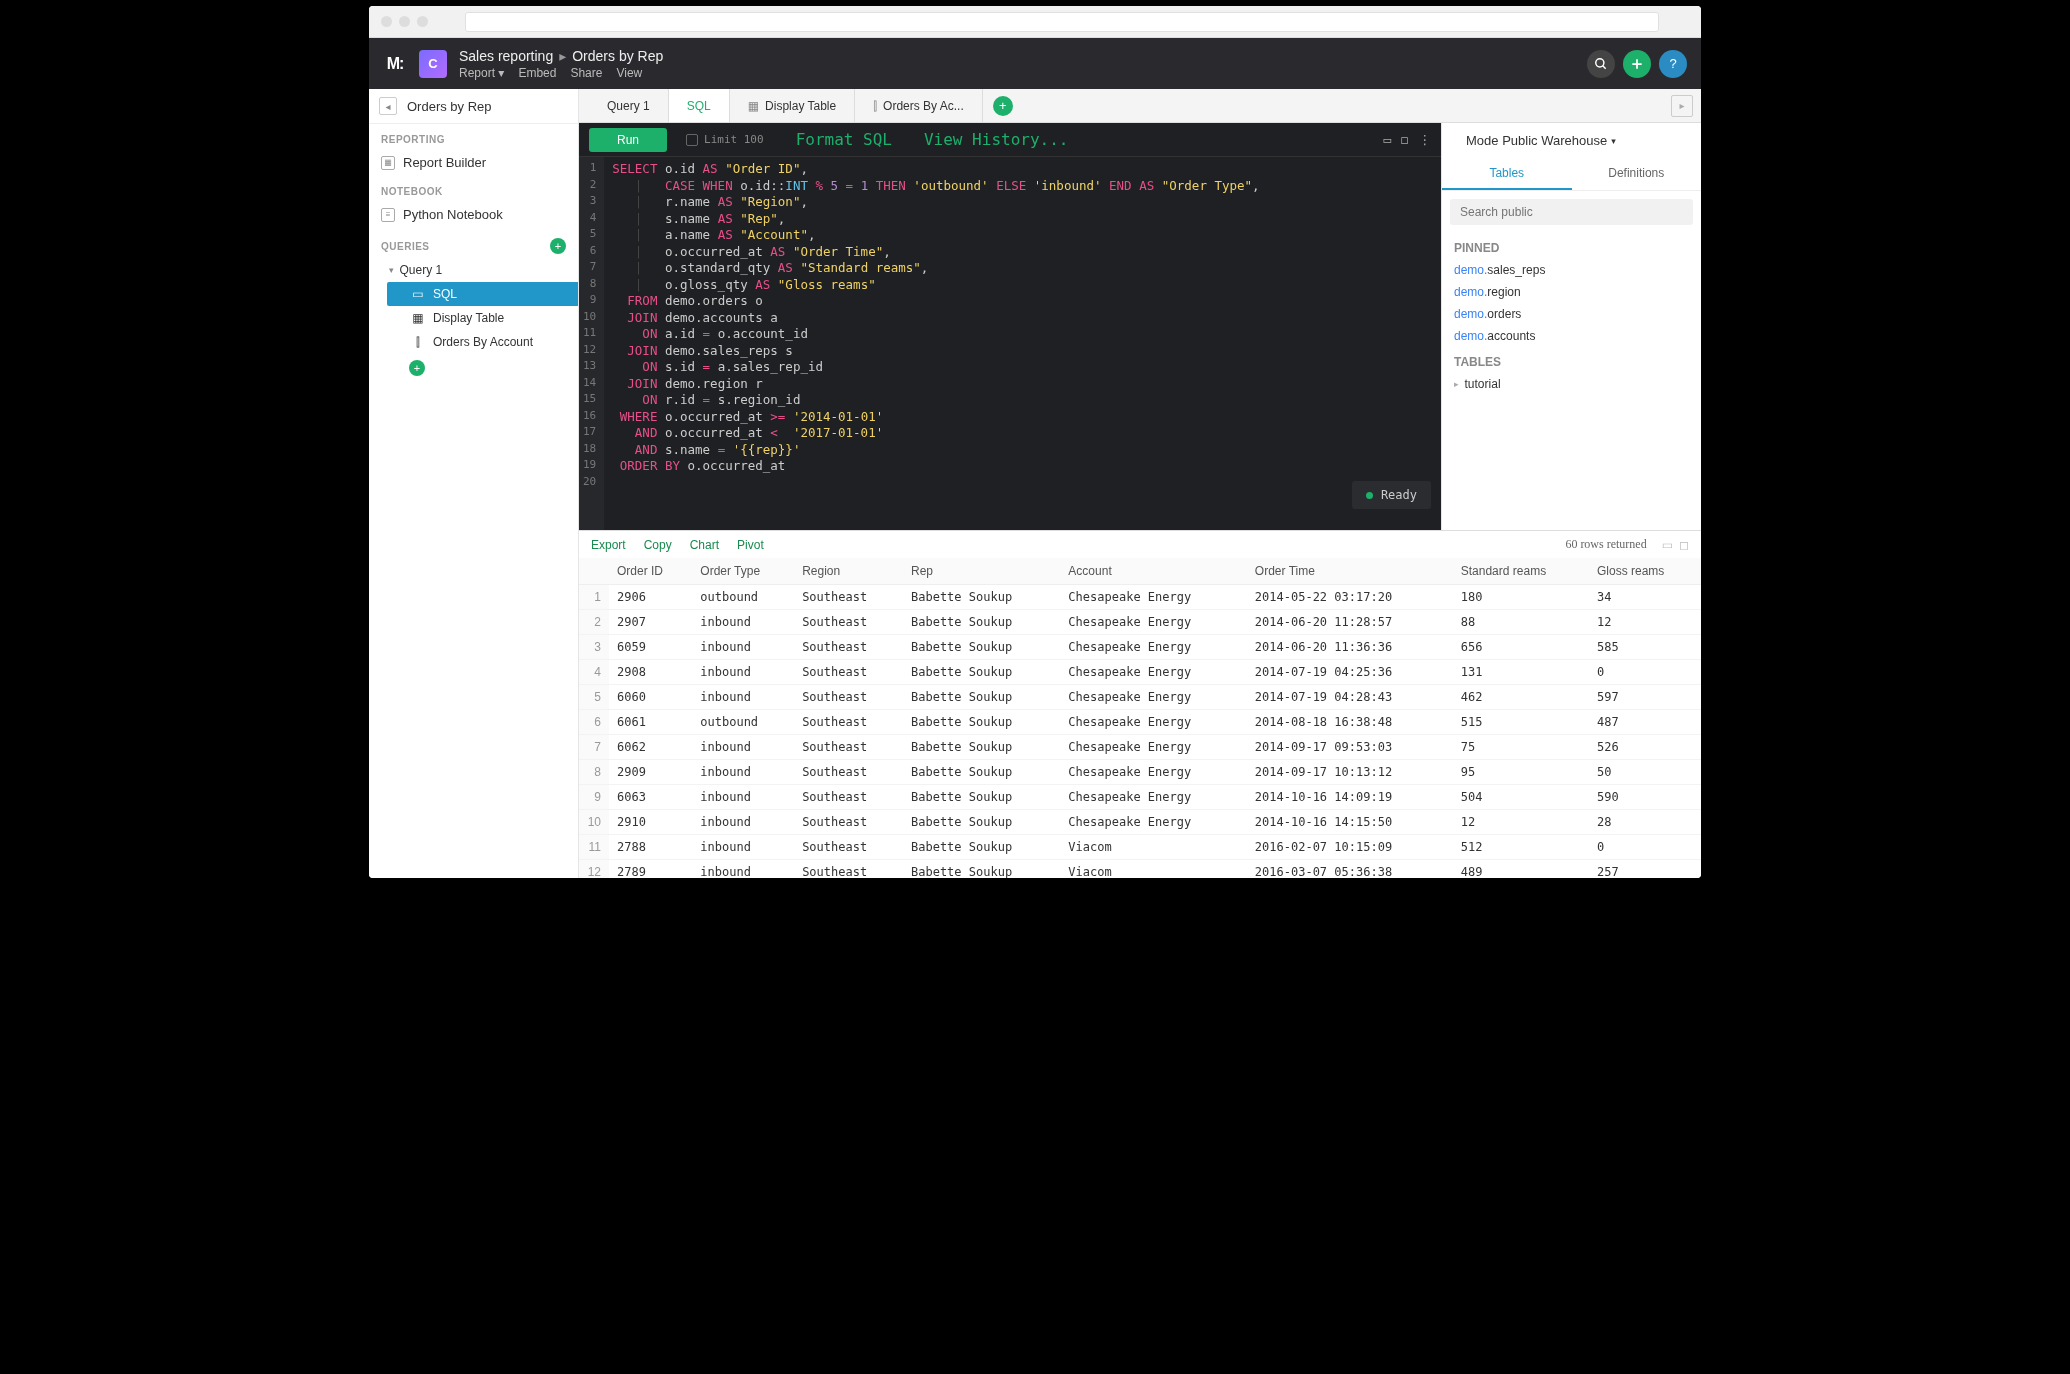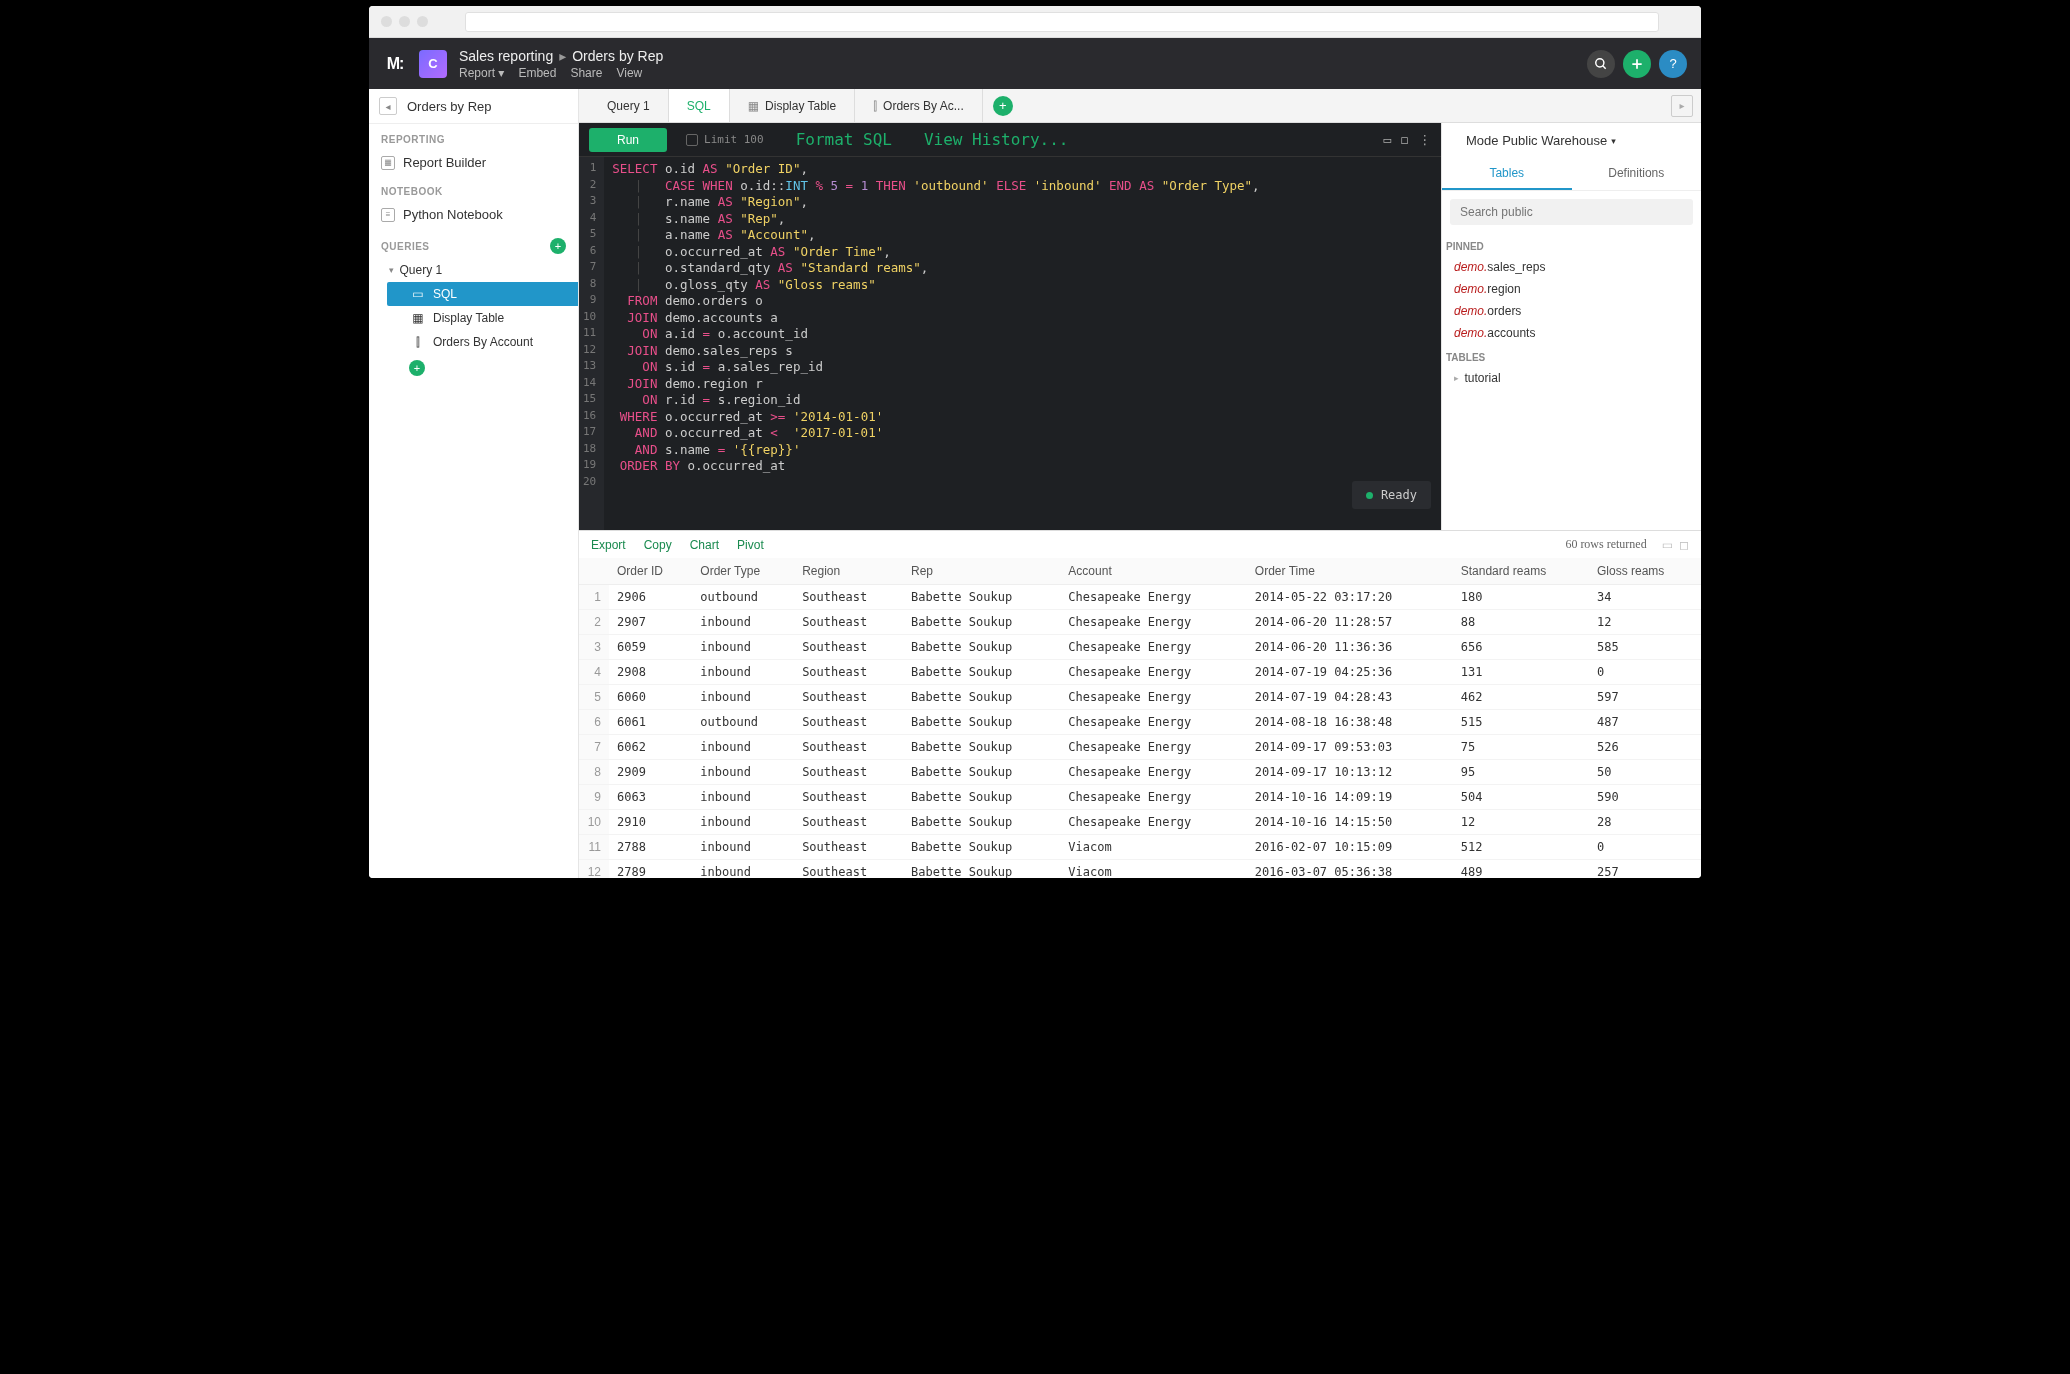--- a/index.html
+++ b/index.html
@@ -67,23 +67,23 @@
 .ws-guide{color:#444;}
 .ready-badge{position:absolute;bottom:21px;right:10px;background:#2a2c30;border-radius:3px;padding:7px 14px;font-size:12px;color:#ccc;display:flex;align-items:center;}
 .ready-badge .d{width:7px;height:7px;border-radius:50%;background:#1db06b;margin-right:8px;}
 .rightpanel{width:260px;border-left:1px solid #e5e5e5;background:#fff;display:flex;flex-direction:column;}
 .rp-title{padding:10px 24px;font-size:13px;font-weight:400;display:flex;align-items:center;}
 .rp-title .car{margin-left:4px;font-size:9px;}
 .rp-tabs{display:flex;border-bottom:1px solid #eee;}
 .rp-tab{flex:1;text-align:center;padding:8px 0;font-size:12px;cursor:pointer;color:#666;}
 .rp-tab.active{color:#2196c9;border-bottom:2px solid #2196c9;}
 .rp-search{margin:8px;background:#f1f1f1;border-radius:3px;padding:6px 10px;font-size:12px;color:#888;}
-.rp-sec{font-size:10px;font-weight:600;color:#888;padding:8px 4px 4px;}
+.rp-sec{font-size:12px;font-weight:600;color:#888;padding:8px 12px 4px;}
 .rp-item{font-size:12px;padding:4px 12px;cursor:pointer;}
-.rp-item .dim{color:#b91c1c;font-style:italic;}
+.rp-item .dim{color:#3b82f6;}
 .rp-tree{display:flex;align-items:center;padding:4px 12px;font-size:12px;}
 .rp-tree .car{margin-right:6px;color:#aaa;font-size:9px;}
 .results{border-top:1px solid #ddd;background:#fff;}
 .res-toolbar{display:flex;align-items:center;padding:6px 12px;font-size:12px;}
 .res-toolbar .lnk{color:#1a8a4f;margin-right:18px;cursor:pointer;}
 .res-toolbar .cnt{margin-left:auto;color:#666;margin-right:9px;font-family:Liberation Serif, serif;}
 .res-toolbar .ric{color:#bbb;margin-left:6px;}
 .res-table{overflow:auto;max-height:320px;}
 table{border-collapse:collapse;width:100%;font-family:Menlo,Consolas,monospace;font-size:12px;}
 th{font-weight:400;font-family:-apple-system,sans-serif;font-size:12px;color:#555;text-align:left;padding:6px 8px;border-bottom:1px solid #eee;background:#fafafa;position:sticky;top:0;}

